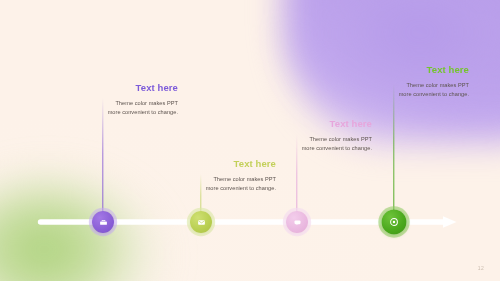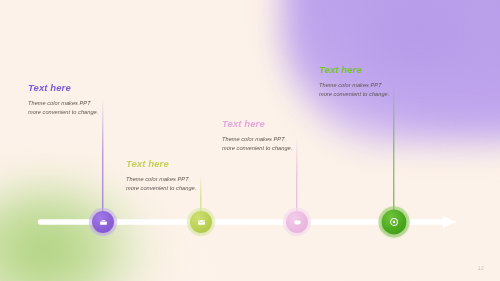--- a/index.html
+++ b/index.html
@@ -93,23 +93,22 @@
   .stem {
     position: absolute;
     width: 1.4px;
     transform: translateX(-50%);
   }
 
   
   .block {
     position: absolute;
     transform: translateX(-50%);
-    text-align: left;
+    text-align: right;
     width: 150px;
-    font-style: italic;
   }
   .block .heading {
     font-size: 9.5px;
     font-weight: bold;
     letter-spacing: 0.1px;
     margin: 0 0 6px 0;
   }
   .block .body {
     font-size: 5.6px;
     line-height: 1.62;

